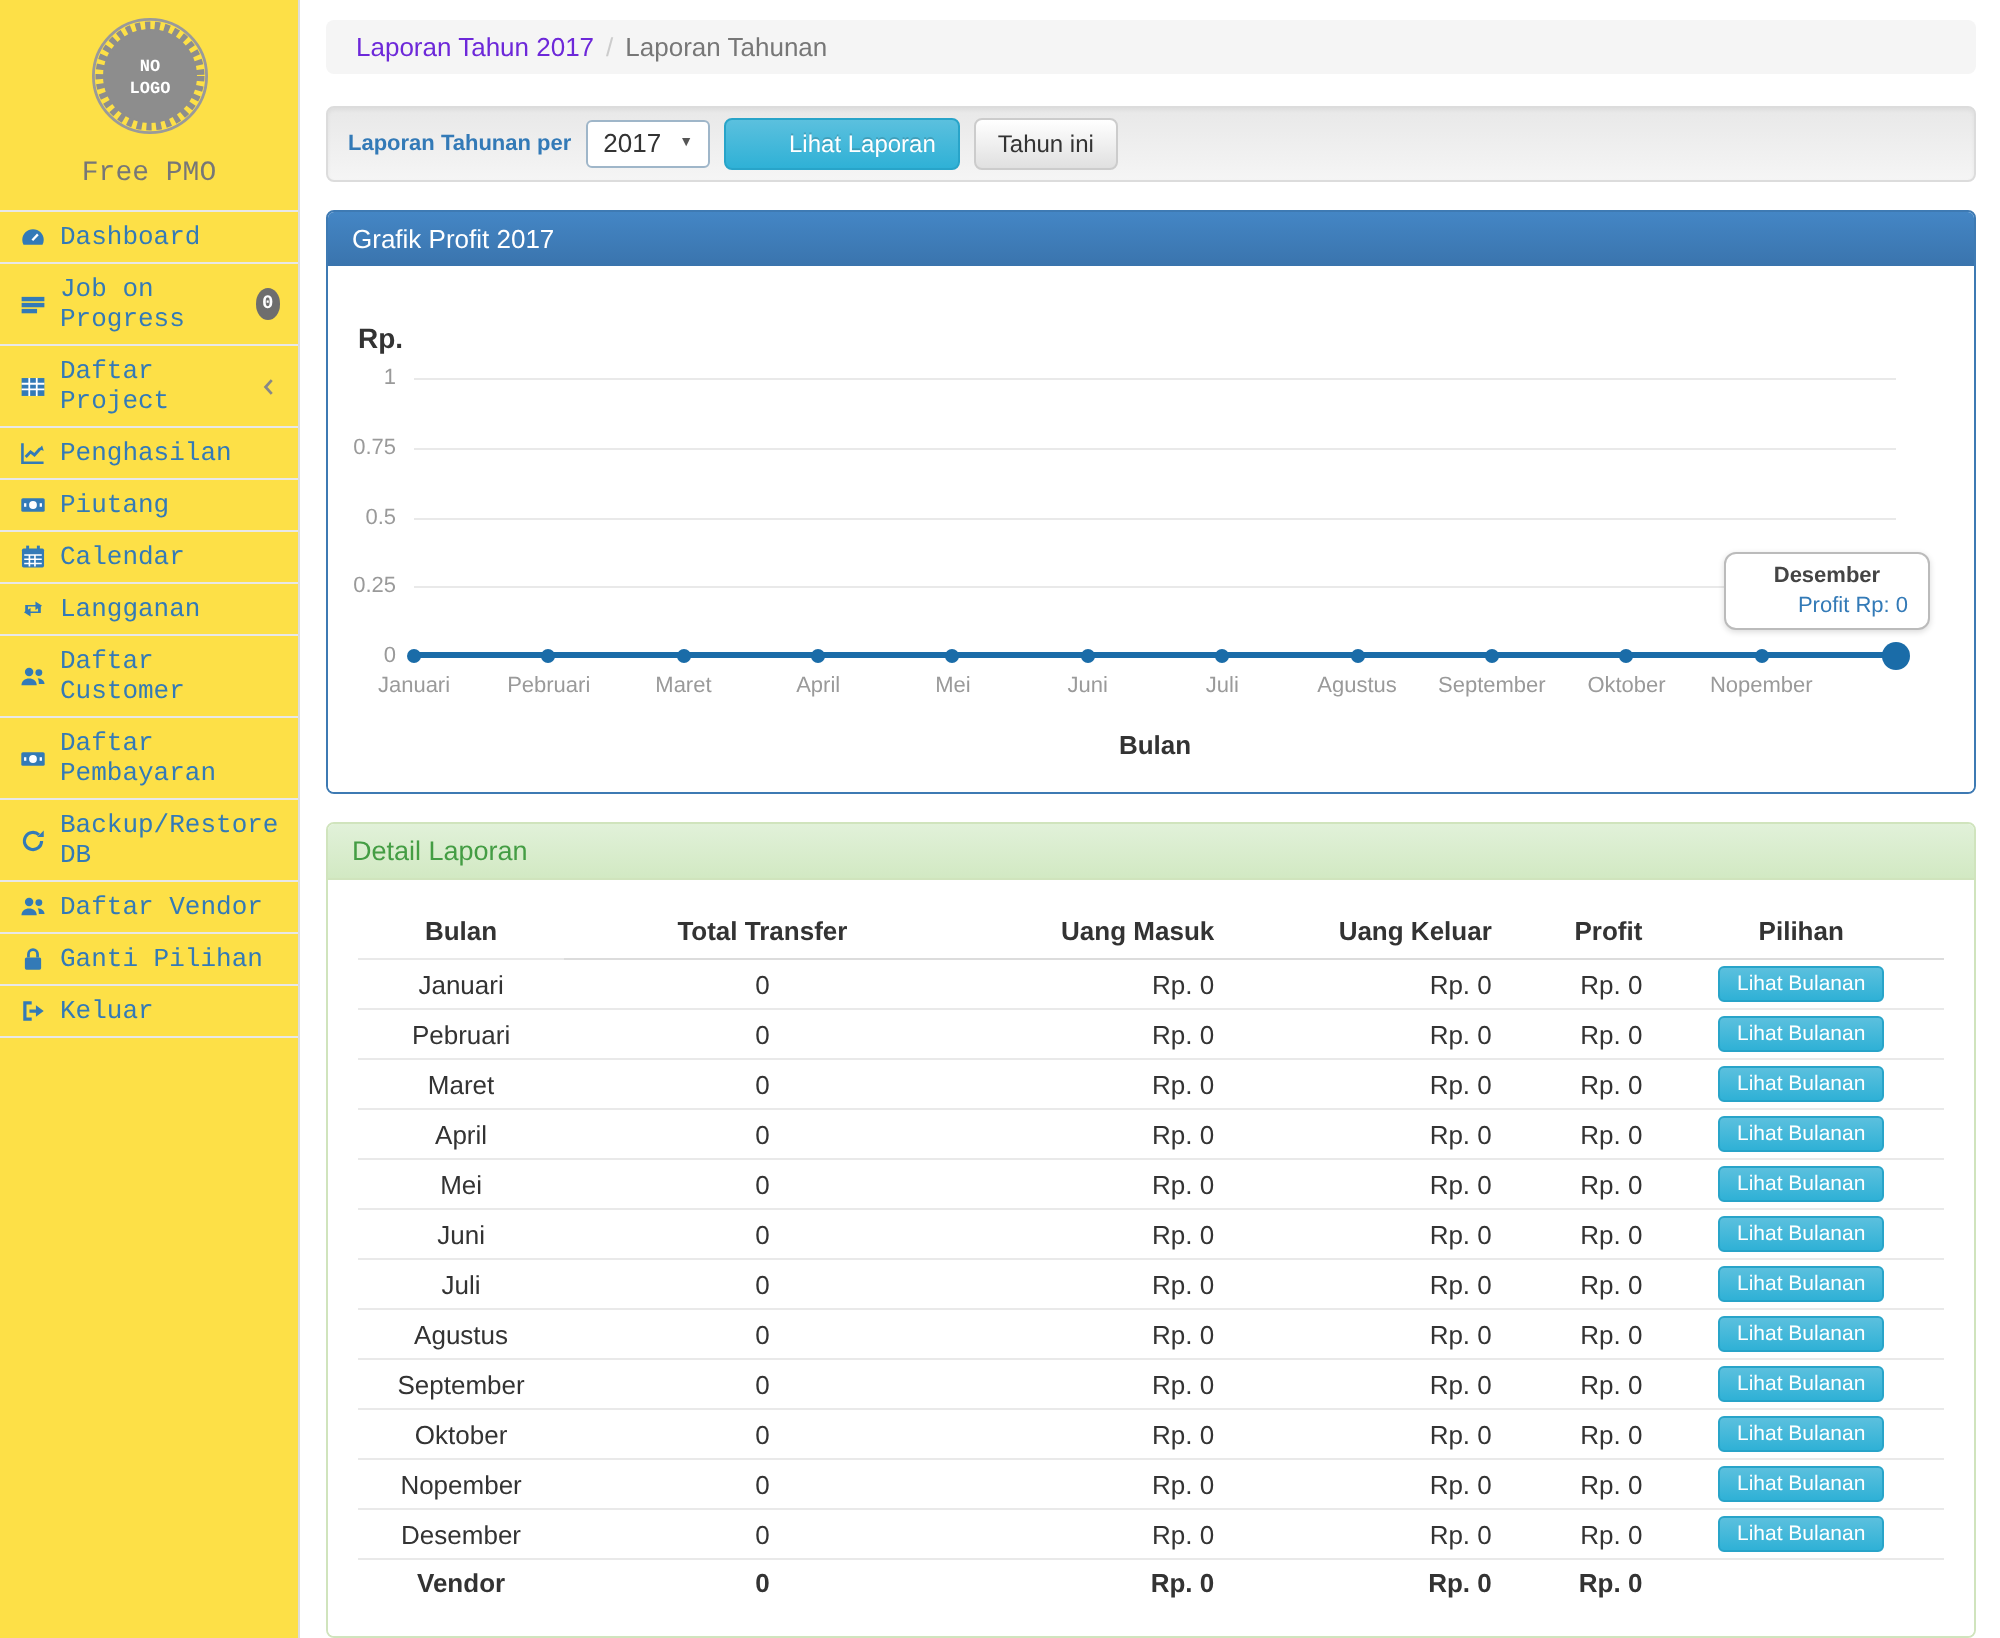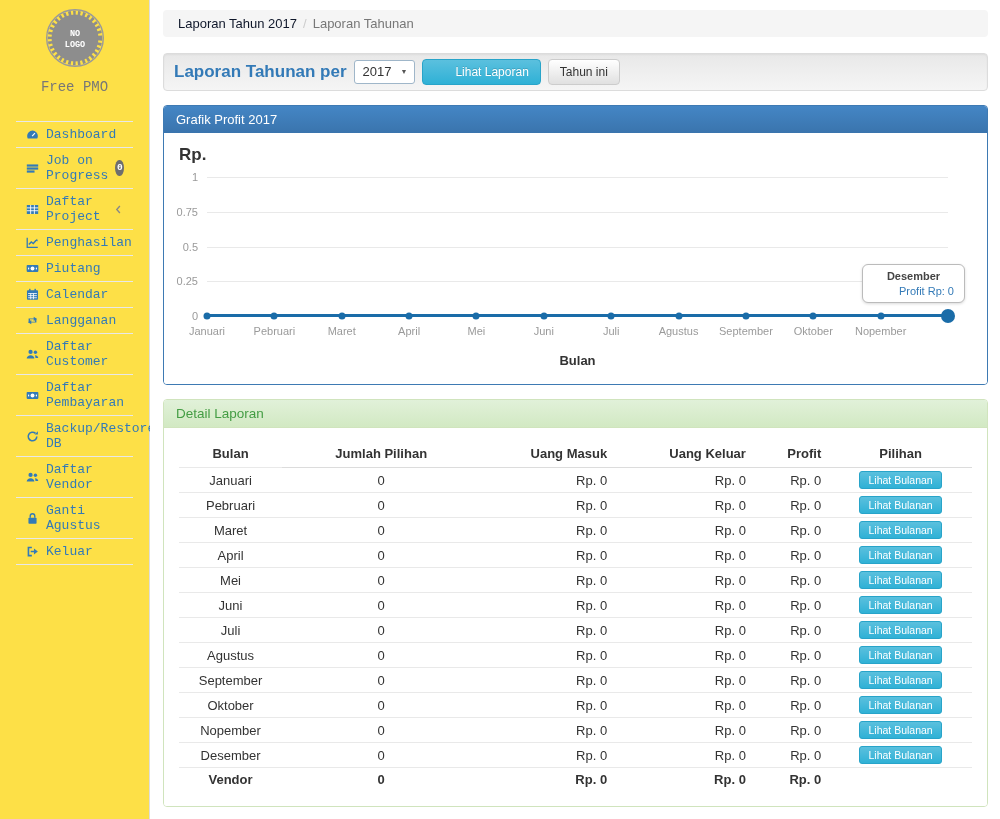--- a/index.html
+++ b/index.html
@@ -7,47 +7,47 @@
   body {
     width:1000px; background:#fff; color:#333;
     font-family:"Liberation Sans", sans-serif; font-size:13px;
   }
   .page { display:flex; min-height:783px; }
 
   
   .sidebar { width:150px; min-width:150px; background:#fde047; border-right:1px solid #ddd;font-family:Liberation Mono, monospace; }
   .logo-block { text-align:center; padding:8px 0 10px; }
   .brand { color:#777; font-size:14px; margin-top:7px; }
-  .menu { list-style:none; margin:16px; padding:0; border-top:1px solid #e8e8e8; }
+  .menu { list-style:none; margin:0; padding:0; border-top:1px solid #e8e8e8; }
   .menu li {
     display:flex; align-items:center; gap:7px; padding:5px 9px;
     border-bottom:1px solid #e8e8e8; color:#337ab7; cursor:pointer; font-size:13px;
   }
   .menu li .micon { display:inline-flex; width:14px; justify-content:center; color:#337ab7; flex:none; }
   .badge {
     margin-left:auto; background:#6e6e6e; color:#fff; font-size:9.5px; font-weight:bold;
     width:16px; height:16px; line-height:16px; border-radius:50%; text-align:center;
   }
   .chev { margin-left:auto; color:#888; display:inline-flex; }
 
   
   .content { flex:1; padding:10px 12px 18px 13px; background:#fff; }
   .breadcrumb {
     background:#f5f5f5; border-radius:4px; padding:6px 15px; font-size:13px; color:#777;
   }
-  .breadcrumb a { color:#0f172a; text-decoration:none; cursor:pointer; }
+  .breadcrumb a { color:#6d28d9; text-decoration:none; cursor:pointer; }
   .breadcrumb .sep { color:#ccc; margin:0 6px; }
 
   .well {
     margin-top:16px; padding:5px 10px; border:1px solid #dcdcdc; border-radius:4px;
     background:linear-gradient(to bottom,#e8e8e8 0%,#f5f5f5 100%);
     box-shadow:inset 0 1px 2px rgba(0,0,0,.05);
     display:flex; align-items:center; gap:7px;
   }
-  .well .flabel { color:#337ab7; font-weight:bold; font-size:17px; }
+  .well .flabel { color:#337ab7; font-weight:bold; font-size:11px; }
   .select {
     background:#fff; border:1px solid #9fb6c9; border-radius:3px; padding:3px 7px 4px 8px;
     display:inline-flex; align-items:center; gap:9px; font-size:13px; color:#333; cursor:pointer;
   }
   .select .caret { font-size:7px; color:#555; }
   .btn { border-radius:4px; padding:5px 11px; font-size:12px; cursor:pointer; display:inline-block; }
   .btn-info {
     color:#fff; border:1px solid #28a4c9;
     background:linear-gradient(to bottom,#5bc0de 0%,#2fb1d6 100%);
     text-shadow:0 -1px 0 rgba(0,0,0,.15);
@@ -67,21 +67,21 @@
   }
   .panel-success { border:1px solid #d0e4bd; }
   .panel-success .panel-heading {
     background:linear-gradient(to bottom,#e1f1d9 0%,#d2e9c3 100%);
     color:#449d44; padding:6px 12px; font-size:13.5px; border-radius:3px 3px 0 0;
     border-bottom:1px solid #d0e4bd;
   }
   .panel-body { background:#fff; border-radius:0 0 3px 3px; padding:12px 15px 14px; }
 
   
-  .ylab { font-weight:bold; font-size:17px; color:#333; }
+  .ylab { font-weight:bold; font-size:14px; color:#333;margin-top:16px; }
   .chart-plot { position:relative; height:139px; margin:12px 24px 0 28px; }
   .gridline { position:absolute; left:0; right:0; height:1px; background:#e9e9e9; }
   .ytick {
     position:absolute; right:calc(100% + 9px); width:44px; text-align:right;
     transform:translateY(-50%); font-size:11px; color:#9a9a9a;
   }
   .dataline { position:absolute; left:0; right:0; bottom:-1px; height:3px; border-radius:2px; }
   .dot {
     position:absolute; bottom:0; width:7px; height:7px; border-radius:50%;
     transform:translate(-50%,50%); cursor:pointer;
@@ -245,21 +245,21 @@
           </span>
           <span>Daftar Vendor</span>
         </li>
         <li>
           <span class="micon">
             <svg viewBox="0 0 16 16" width="13" height="13">
               <rect x="3" y="7" width="10" height="7.6" rx="1" fill="currentColor"></rect>
               <path d="M5.2 7V5a2.8 2.8 0 0 1 5.6 0v2" stroke="currentColor" stroke-width="1.7" fill="none"></path>
             </svg>
           </span>
-          <span>Ganti Agustus</span>
+          <span>Ganti Pilihan</span>
         </li>
         <li>
           <span class="micon">
             <svg viewBox="0 0 16 16" width="13" height="13" fill="currentColor">
               <path d="M7.2 2H2v12h5.2v-2H4V4h3.2z"></path>
               <path d="M9.8 4.4V7H5.8v2h4v2.6L14.6 8z"></path>
             </svg>
           </span>
           <span>Keluar</span>
         </li>
@@ -330,21 +330,21 @@
       </div>
     </div>
 
     <div class="panel panel-success">
       <div class="panel-heading">Detail Laporan</div>
       <div class="panel-body">
         <table class="report">
           <thead>
               <tr id="report-head">
                 <th class="ac" style="width: 13%;">Bulan</th>
-                <th class="ac" style="width: 25%;">Jumlah Pilihan</th>
+                <th class="ac" style="width: 25%;">Total Transfer</th>
                 <th class="ar" style="width: 17%;">Uang Masuk</th>
                 <th class="ar" style="width: 17.5%;">Uang Keluar</th>
                 <th class="ar" style="width: 9.5%;">Profit</th>
                 <th class="ac" style="width: 18%;">Pilihan</th>
               </tr>
             </thead>
           <tbody id="report-body">
               <tr>
                 <td class="ac">Januari</td>
                 <td class="ac">0</td>

